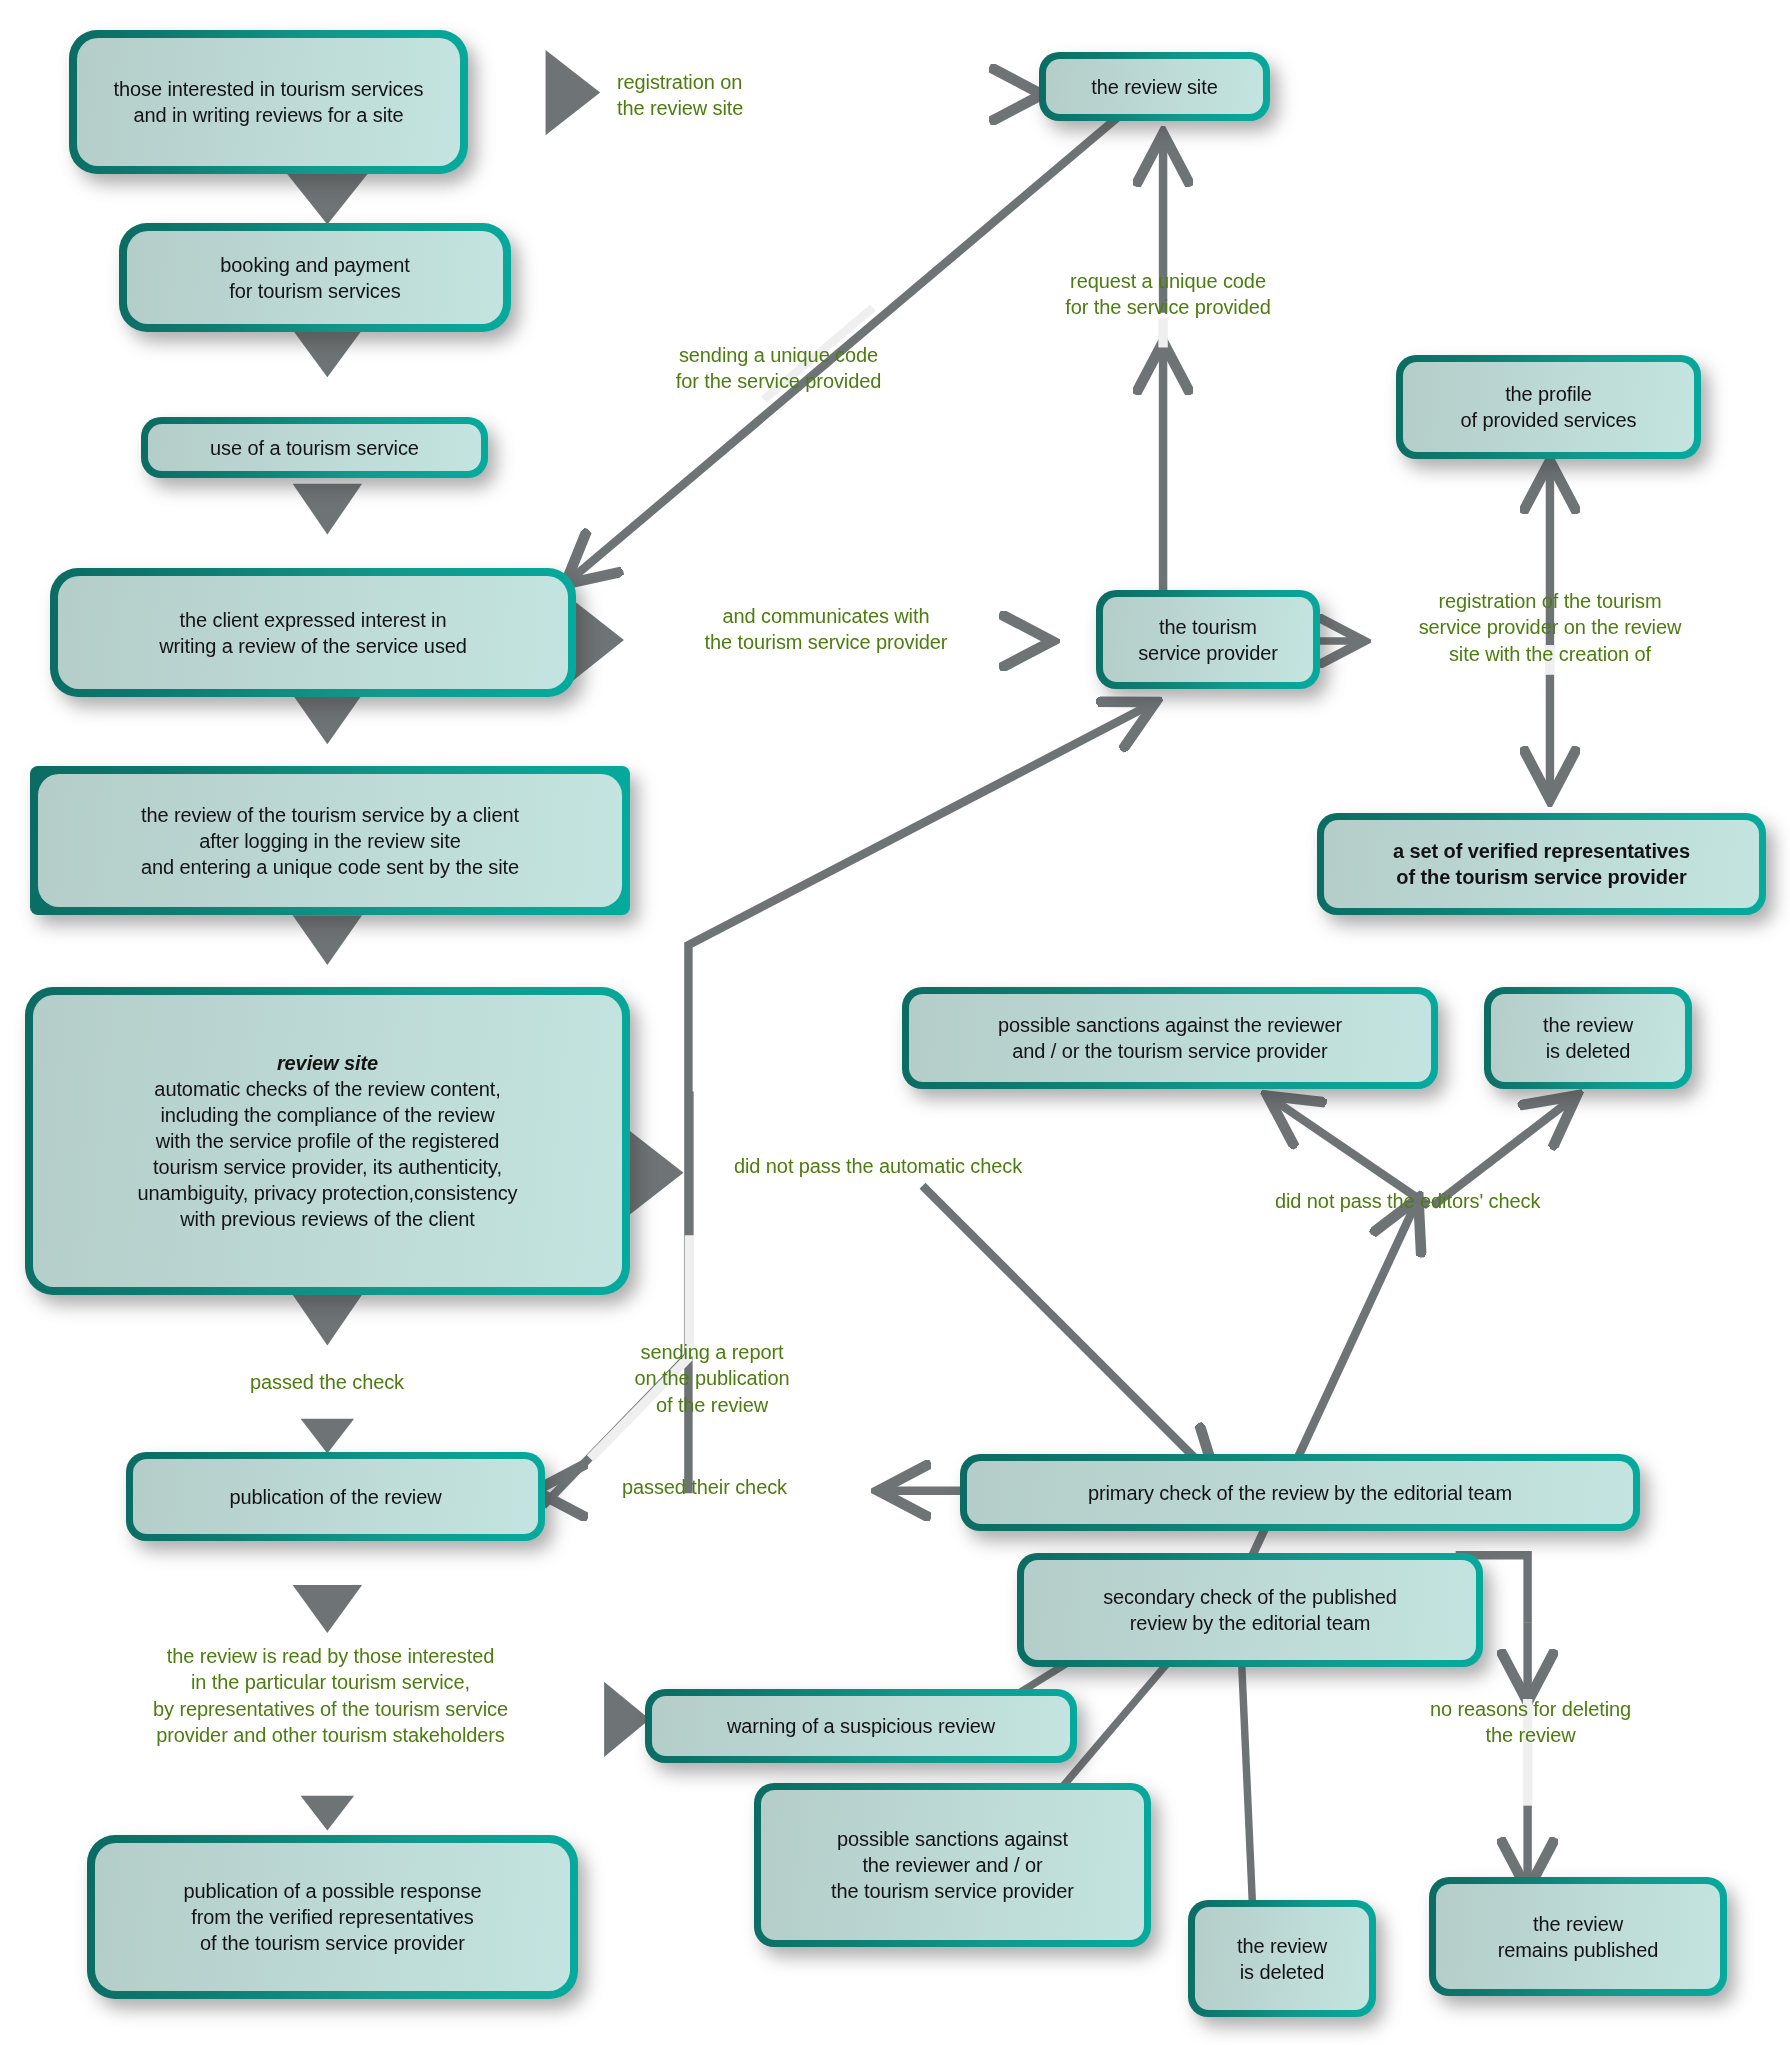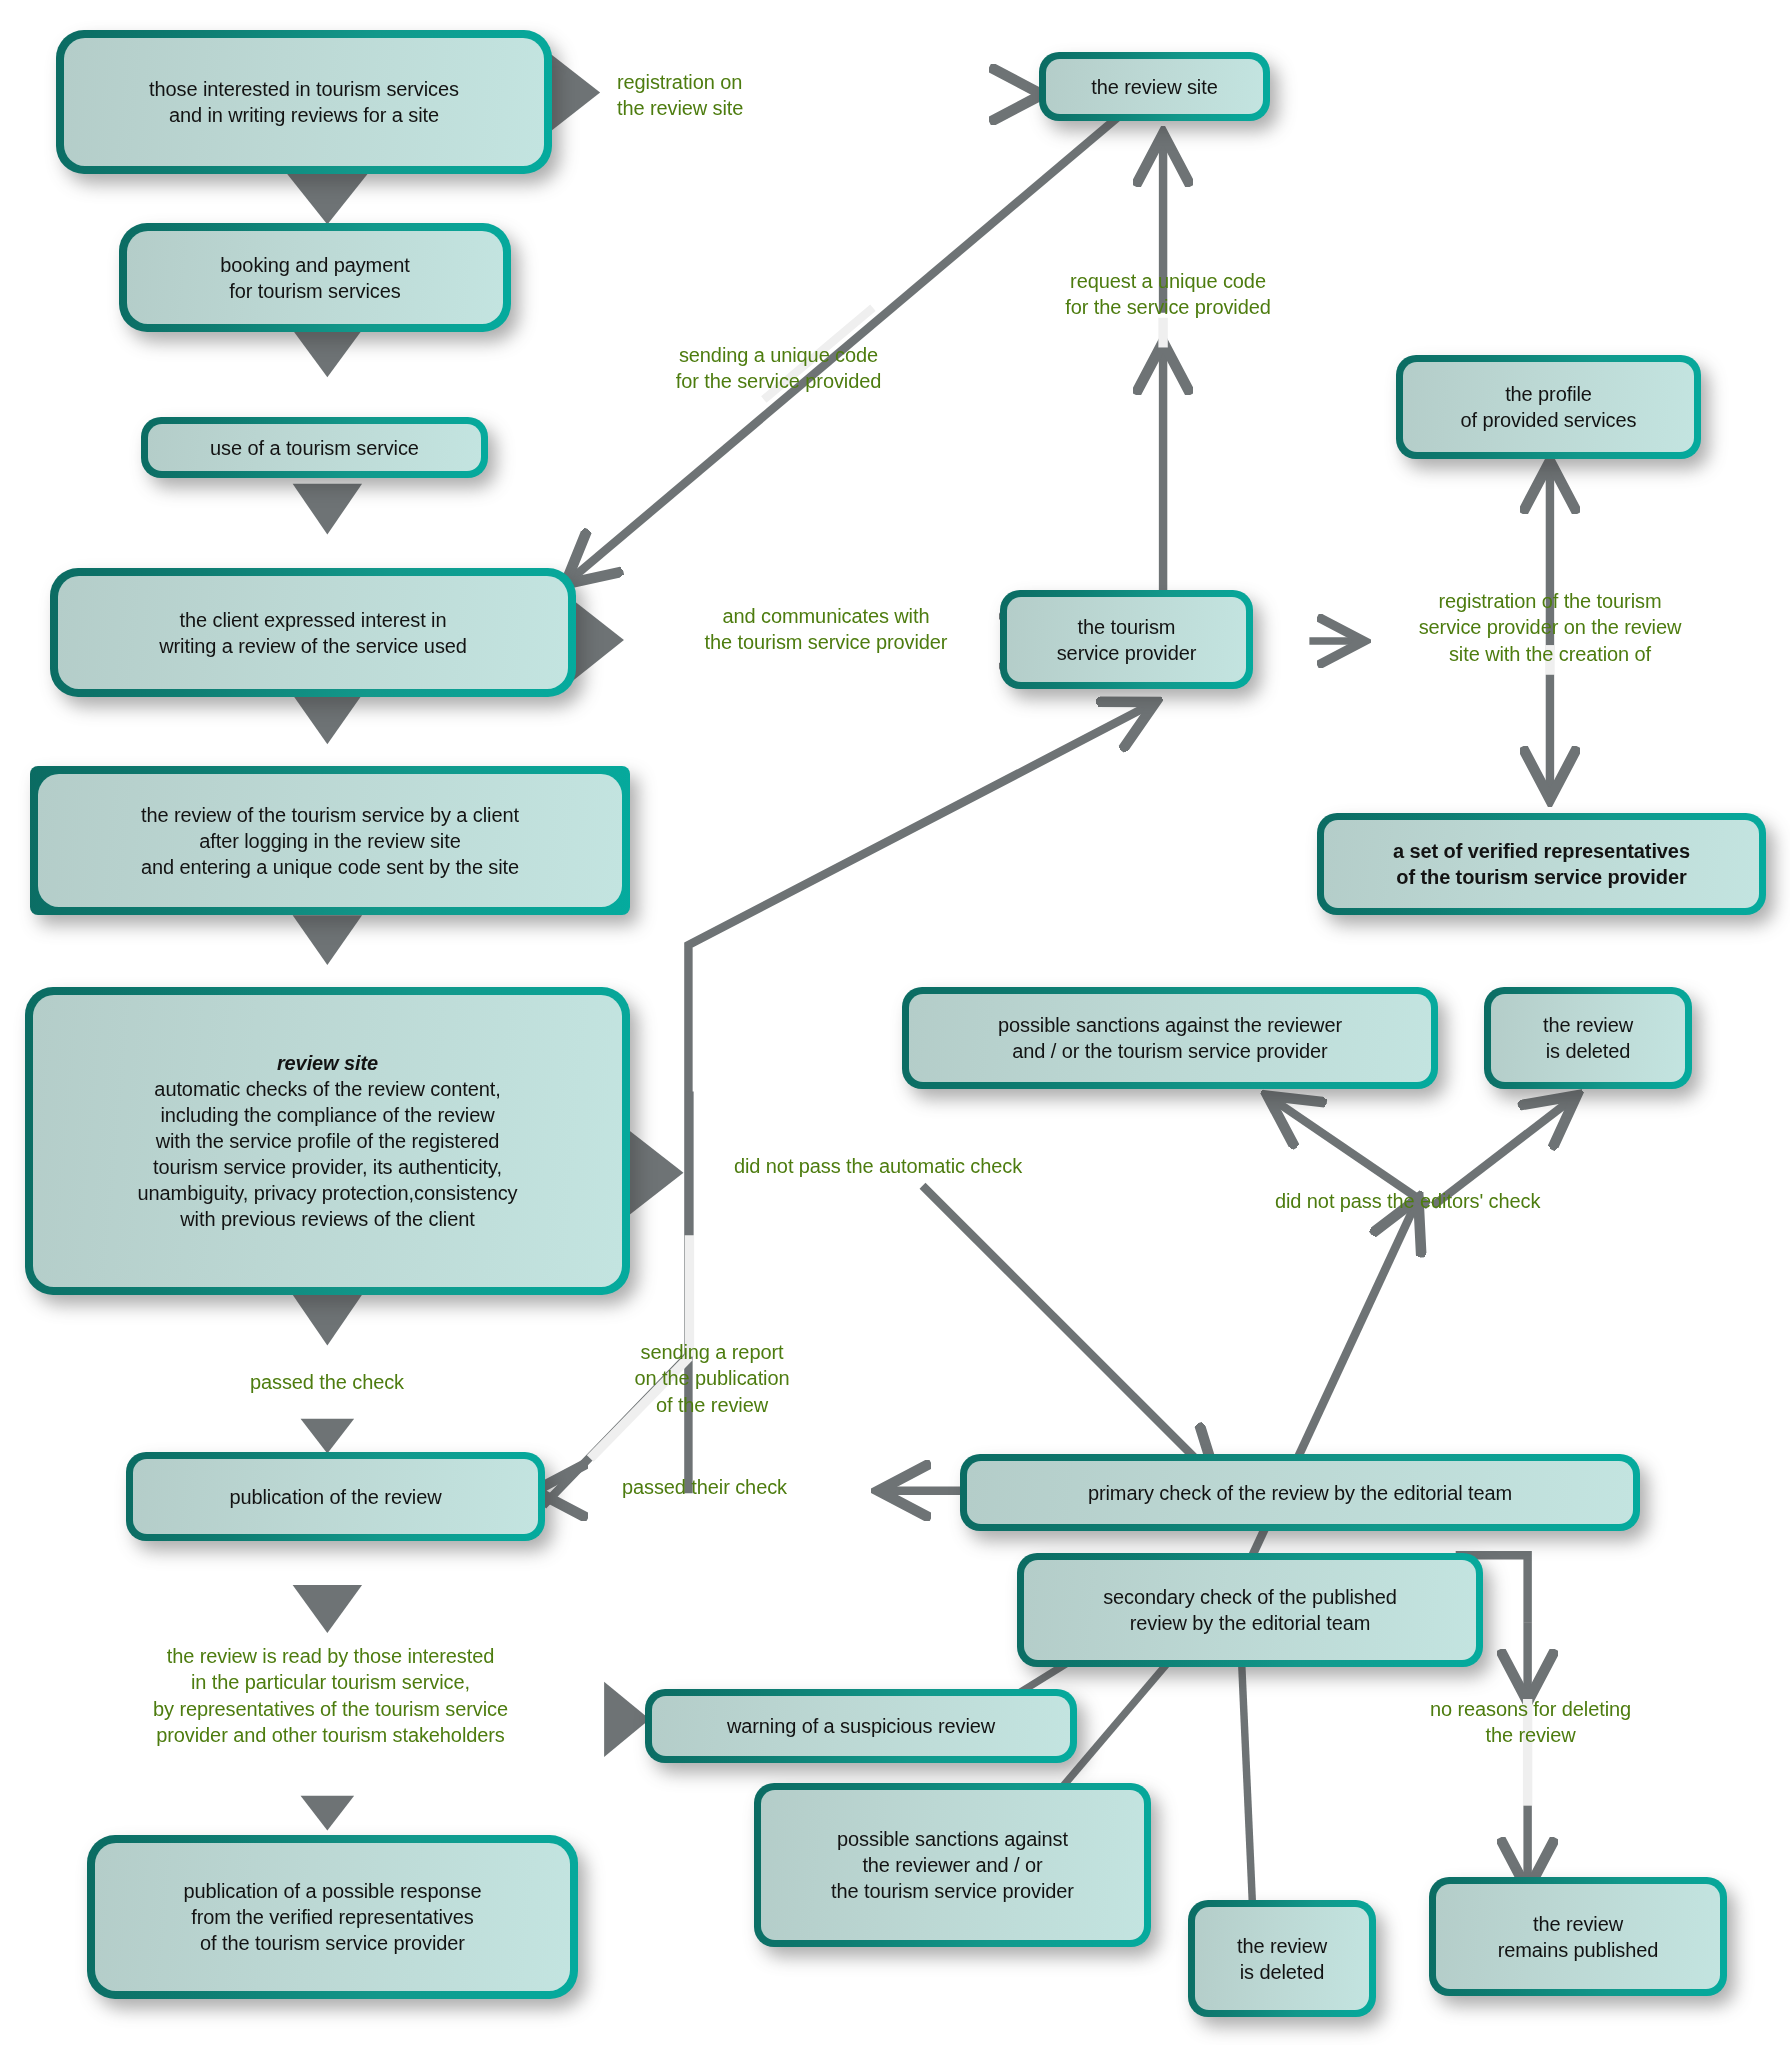--- a/index.html
+++ b/index.html
@@ -220,21 +220,21 @@
     </g>
 
     <g>
       <path d="M2935 3135 L3080 3135 L3080 3270" fill="none" stroke="#6e7375" stroke-width="17"></path>
       <line x1="3080" y1="3270" x2="3080" y2="3420" stroke="#6e7375" stroke-width="17" marker-end="url(#lineArrow)"></line>
       <line x1="3080" y1="3425" x2="3080" y2="3640" stroke="#efefef" stroke-width="19"></line>
       <line x1="3080" y1="3640" x2="3080" y2="3800" stroke="#6e7375" stroke-width="17" marker-end="url(#lineArrow)"></line>
     </g>
   </svg>
 
-  <div class="node" style="left:56px;top:30px;width:496px;height:144px;">
+  <div class="node" style="left:69px;top:30px;width:399px;height:144px;">
     <div class="inner">
         <div class="txt">those interested in tourism services
 and in writing reviews for a site</div>
       </div>
   </div>
 
   <div class="node" style="left:119px;top:223px;width:392px;height:109px;">
     <div class="inner">
         <div class="txt">booking and payment
 for tourism services</div>
@@ -273,21 +273,21 @@
 with previous reviews of the client</div>
     </div>
   </div>
 
   <div class="node sm" style="left:1039px;top:52px;width:231px;height:69px;">
     <div class="inner">
         <div class="txt">the review site</div>
       </div>
   </div>
 
-  <div class="node sm" style="left:1000px;top:590px;width:253px;height:99px;">
+  <div class="node sm" style="left:1096px;top:590px;width:224px;height:99px;">
     <div class="inner">
         <div class="txt">the tourism
 service provider</div>
       </div>
   </div>
 
   <div class="node sm" style="left:1396px;top:355px;width:305px;height:104px;">
     <div class="inner">
         <div class="txt">the profile
 of provided services</div>

